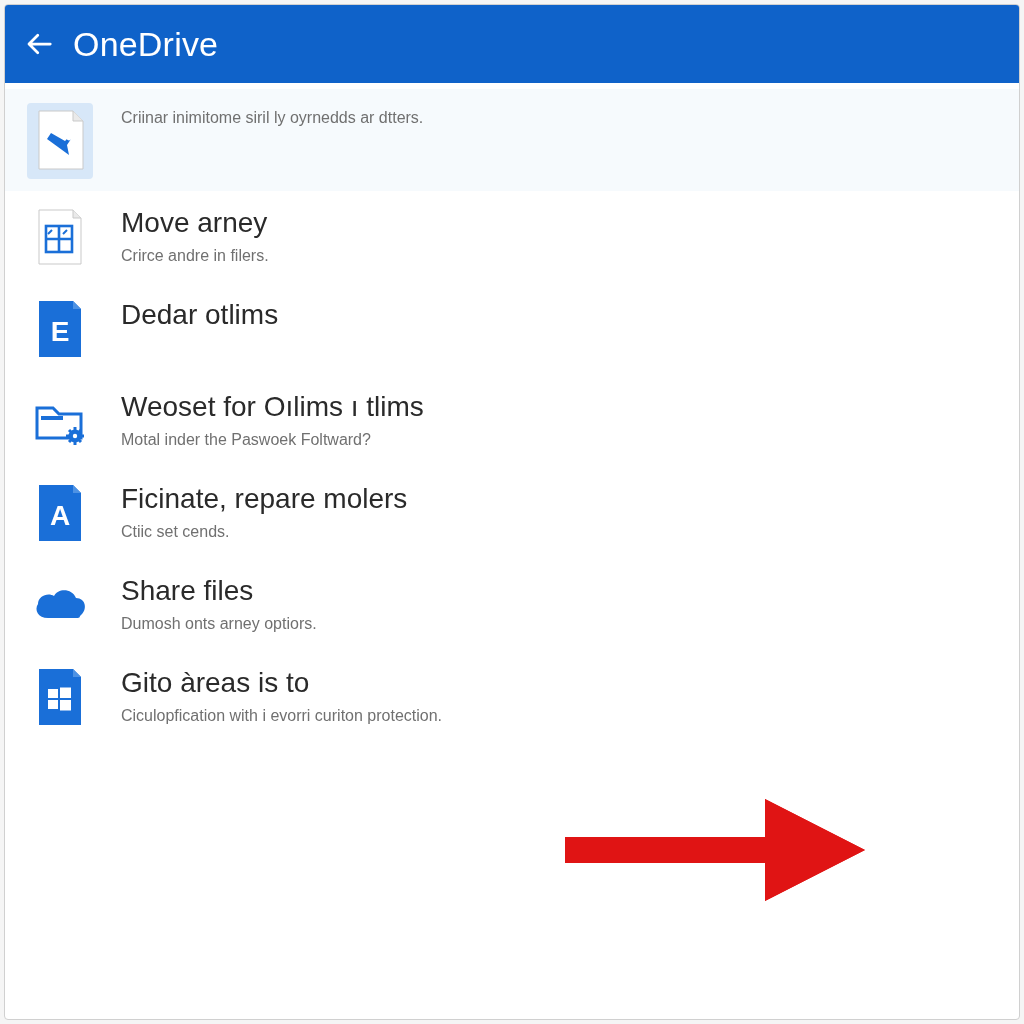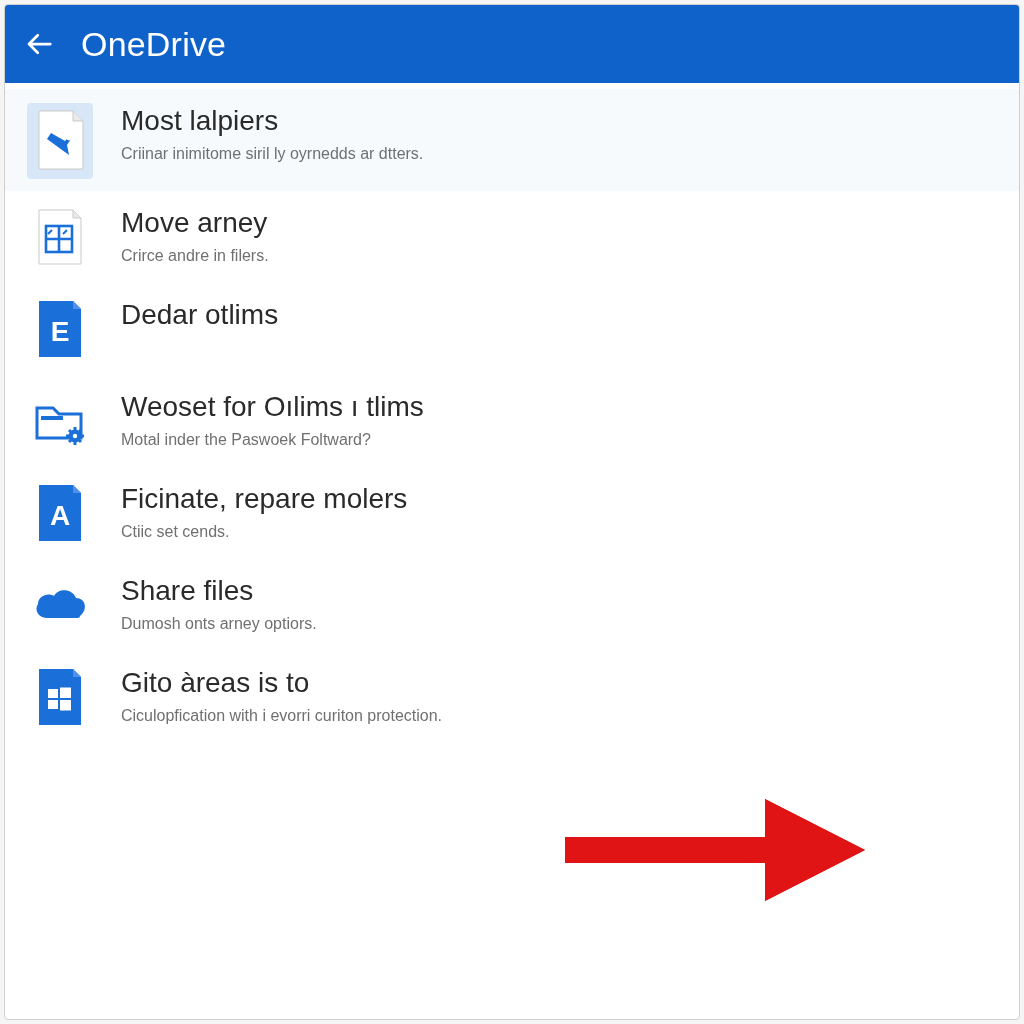--- a/index.html
+++ b/index.html
@@ -15,21 +15,21 @@
     display: flex;
     flex-direction: column;
   }
   .header {
     background: #0f62c9;
     color: #ffffff;
     height: 78px;
     display: flex;
     align-items: center;
     padding: 12px 12px;
-    gap: 20px;
+    gap: 12px;
   }
   .back-btn {
     width: 44px; height: 44px;
     display: flex; align-items: center; justify-content: center;
     cursor: pointer;
   }
   .back-btn svg { width: 30px; height: 30px; stroke: #ffffff; stroke-width: 2.2; fill: none; stroke-linecap: round; stroke-linejoin: round; }
   .title { font-size: 34px; font-weight: 400; letter-spacing: 0.2px; }
   .list {
     flex: 1;
@@ -84,21 +84,20 @@
         <svg width="54" height="64" viewBox="0 0 54 64">
           <path d="M6 2 H40 L50 12 V60 H6 Z" fill="#ffffff" stroke="#c9c9c9"></path>
           <path d="M40 2 L40 12 L50 12" fill="#eaeaea" stroke="#c9c9c9"></path>
           <g transform="translate(14,22)">
             <path d="M4 2 L18 10 L22 6 L24 8 L20 14 L22 24 L0 8 Z" fill="#1a6fd8"></path>
             <circle cx="22" cy="7" r="2.4" fill="#ffffff"></circle>
           </g>
         </svg>
       </div>
       <div class="texts">
-        <div class="t1">Most lalpiers</div>
         <div class="t2">Criinar inimitome siril ly oyrnedds ar dtters.</div>
       </div>
     </div>
 
     <div class="item">
       <div class="icon-wrap">
         <svg width="50" height="60" viewBox="0 0 50 60">
           <path d="M4 2 H38 L46 10 V56 H4 Z" fill="#ffffff" stroke="#c9c9c9"></path>
           <path d="M38 2 L38 10 L46 10" fill="#eaeaea" stroke="#c9c9c9"></path>
           <rect x="11" y="18" width="26" height="26" fill="none" stroke="#1a6fd8" stroke-width="2.6"></rect>

